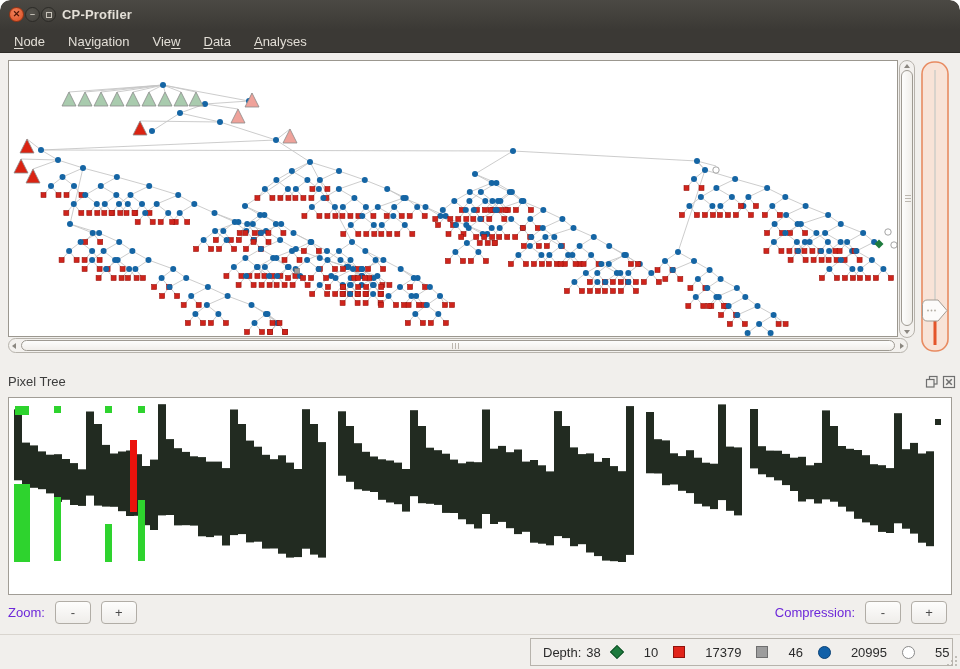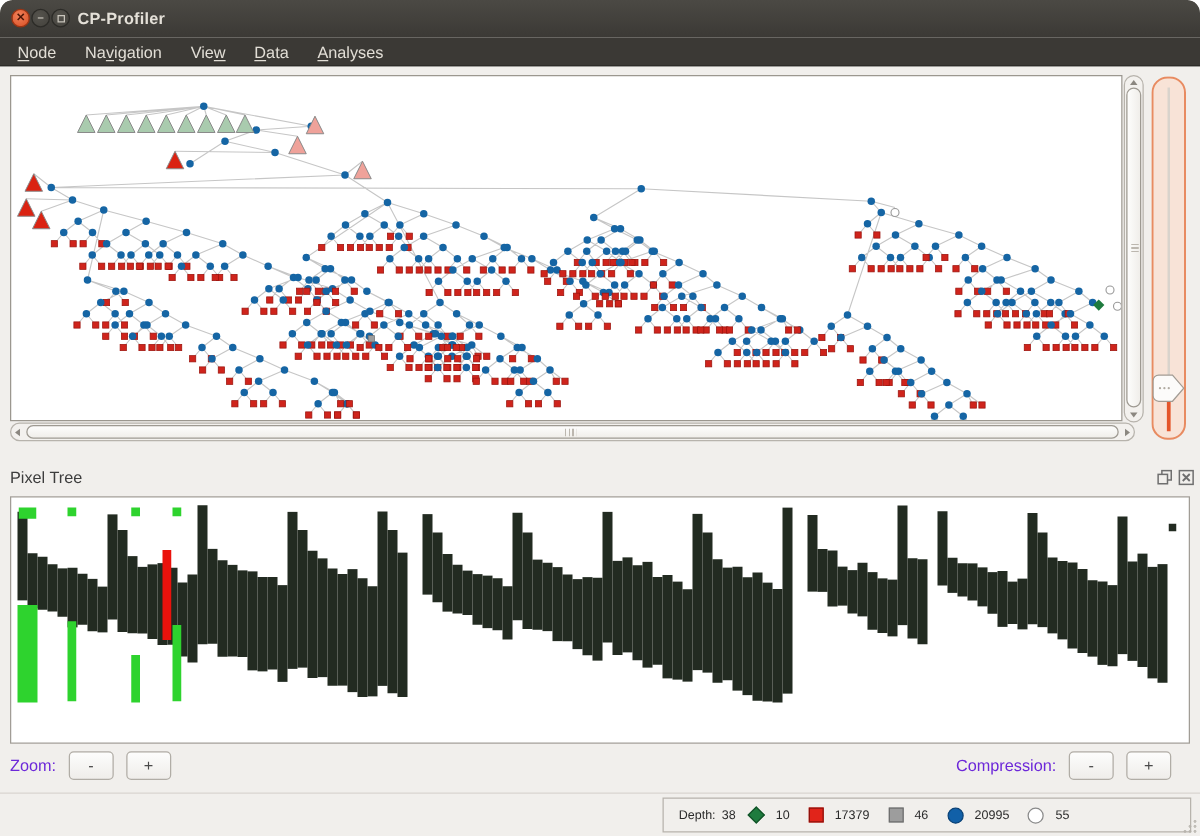--- a/index.html
+++ b/index.html
@@ -54,37 +54,37 @@
   
   .dock-header{position:absolute;left:0;top:371px;width:100%;height:22px;}
   .dock-title{position:absolute;left:8px;top:3px;color:#3d3d3d;}
   .dock-btn{position:absolute;top:4px;width:14px;height:14px;cursor:pointer;}
   .dock-btn.float{left:925px;}
   .dock-btn.close{left:942px;}
   
   .controls{position:absolute;left:0;top:600px;width:100%;height:28px;}
   .ctl-group{position:absolute;top:1px;display:flex;align-items:center;gap:10px;}
   .ctl-group.left{left:8px;}
-  .ctl-group.right{right:23px;justify-content:space-between;}
+  .ctl-group.right{right:13px;justify-content:space-between;}
   .ctl-label{color:#6d28d9;}
   .ctl-btn{width:36px;height:23px;border:1px solid #b1ada6;border-radius:4px;
     background:linear-gradient(#fdfdfc,#efedea);color:#4a4a4a;font-size:13px;
     font-family:"Liberation Sans",sans-serif;cursor:pointer;padding:0;line-height:20px;}
   
   .statusbar{position:absolute;left:0;top:634px;width:100%;height:35px;
     border-top:1px solid #d9d5cf;background:#f1efec;}
   .status-box{position:absolute;left:530px;top:3px;width:423px;height:28px;
     border:1px solid #b7b3ac;display:flex;align-items:center;padding:0 12px;gap:9px;
-    font-size:10px;color:#2b2b2b;}
+    font-size:13px;color:#2b2b2b;}
   .depth-group{display:flex;gap:5px;}
   .s-icon{display:inline-block;flex:none;}
   .s-icon.diamond{width:10px;height:10px;transform:rotate(45deg);border:1px solid;margin:0 2px;}
   .s-icon.square{width:12px;height:12px;border:1px solid;}
   .s-icon.circle{width:13px;height:13px;border-radius:50%;border:1px solid;}
-  .s-val{margin-right:6px;}
+  .s-val{margin-right:6px;margin-left:11px;}
   .resize-grip{position:absolute;right:2px;bottom:2px;width:12px;height:12px;opacity:.8;
     background:
       radial-gradient(circle at 10px 2px,#b5b1aa 1px,transparent 1.4px),
       radial-gradient(circle at 6px 6px,#b5b1aa 1px,transparent 1.4px),
       radial-gradient(circle at 10px 6px,#b5b1aa 1px,transparent 1.4px),
       radial-gradient(circle at 2px 10px,#b5b1aa 1px,transparent 1.4px),
       radial-gradient(circle at 6px 10px,#b5b1aa 1px,transparent 1.4px),
       radial-gradient(circle at 10px 10px,#b5b1aa 1px,transparent 1.4px);}
 </style>
 </head>

